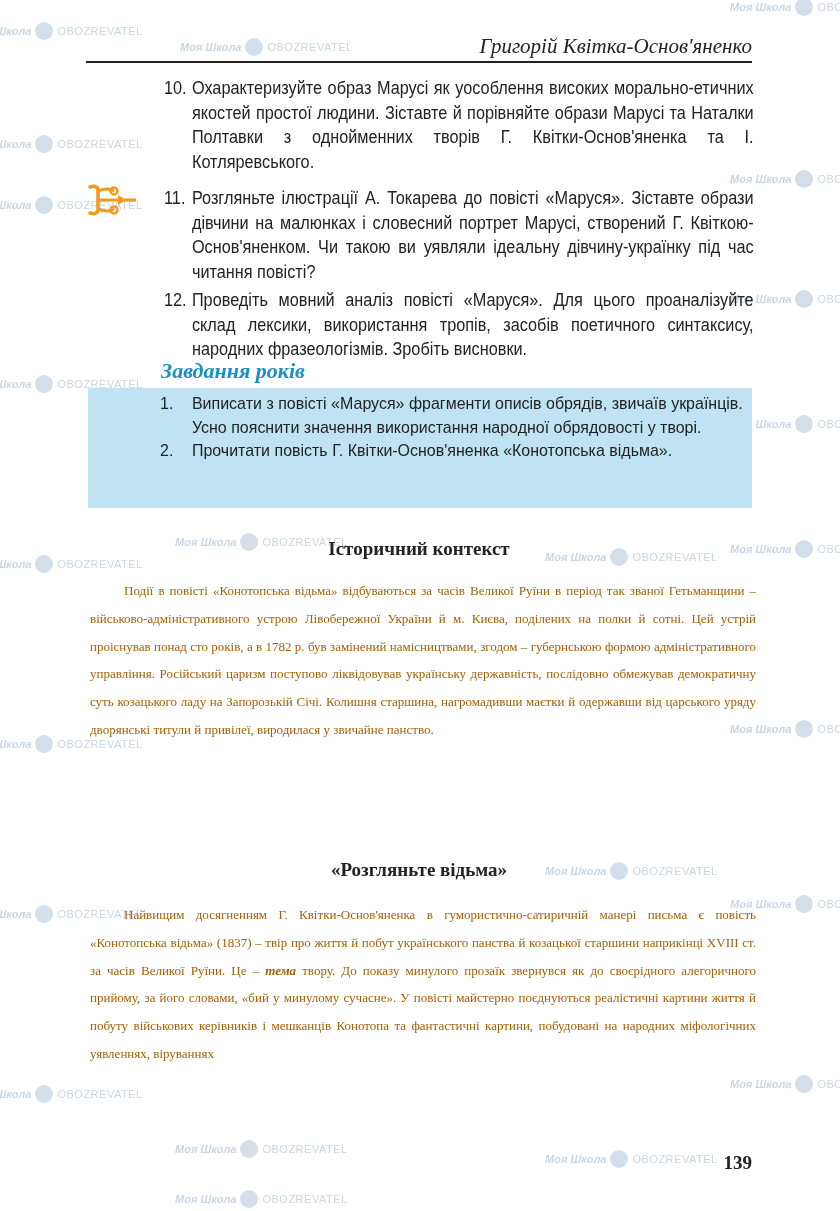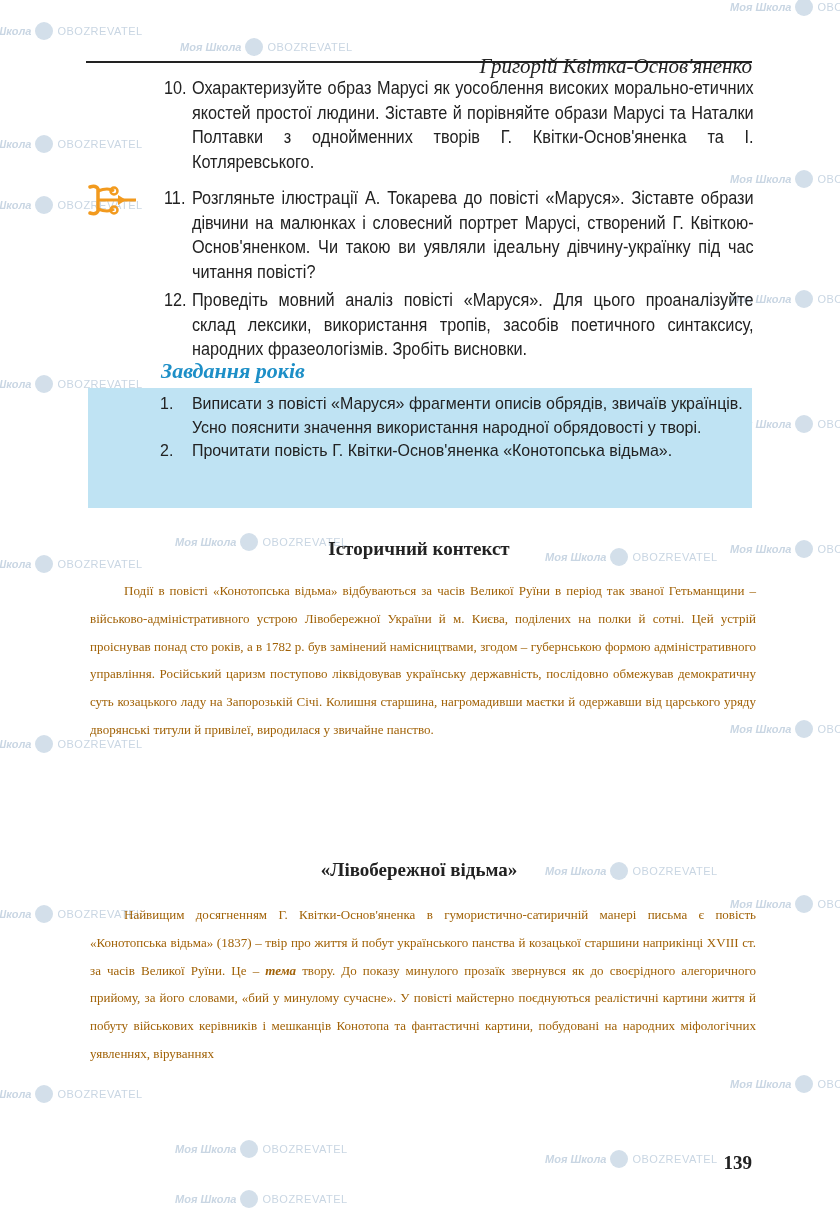--- a/index.html
+++ b/index.html
@@ -13,21 +13,21 @@
     display: flex; align-items: center; gap: 4px;
   }
   .watermark .wm-school { font-style: italic; font-weight: bold; }
   .watermark .wm-circle {
     width: 18px; height: 18px; border-radius: 50%; background: #d3dfea; display: inline-block;
   }
   .watermark .wm-brand { font-family: "Liberation Sans Narrow", "Liberation Sans", sans-serif; letter-spacing: 0.5px; }
 
   .running-head {
     position: absolute; right: 88px; top: 34px; z-index: 2;
-    font-family: "Liberation Serif", serif; font-style: italic; font-size: 21px; color: #222; margin-top: 20px;
+    font-family: "Liberation Serif", serif; font-style: italic; font-size: 21px; color: #222;
   }
   .head-rule {
     position: absolute; left: 86px; top: 61px; width: 666px; height: 2px; background: #222; z-index: 2;
   }
 
   .questions {
     position: absolute; left: 164px; top: 76px; width: 590px; z-index: 2;
     font-family: "Liberation Sans", sans-serif; font-size: 17.5px; line-height: 24.5px;
     color: #222; transform: scaleX(0.93); transform-origin: left top;
     width: 634px;
@@ -238,18 +238,18 @@
     <span class="hw-num">2.</span>
     <span class="hw-text">Прочитати повість Г. Квітки-Основ'яненка «Конотопська відьма».</span>
   </div>
 </div>
 
 <div class="section-heading" style="top:538px;">Історичний контекст</div>
 <div class="prose" style="top:577px;">
   <p>Події в повісті «Конотопська відьма» відбуваються за часів Великої Руїни в період так званої Гетьманщини – військово-адміністративного устрою Лівобережної України й м. Києва, поділених на полки й сотні. Цей устрій проіснував понад сто років, а в 1782 р. був замінений намісництвами, згодом – губернською формою адміністративного управління. Російський царизм поступово ліквідовував українську державність, послідовно обмежував демократичну суть козацького ладу на Запорозькій Січі. Колишня старшина, нагромадивши маєтки й одержавши від царського уряду дворянські титули й привілеї, виродилася у звичайне панство.</p>
 </div>
 
-<div class="section-heading" style="top:859px;">«Лівобережної відьма»</div>
+<div class="section-heading" style="top:859px;">«Розгляньте відьма»</div>
 <div class="prose" style="top:901px;font-family:Liberation Serif, serif;">
   <p><span>Найвищим досягненням Г. Квітки-Основ'яненка в гумористично-сатиричній манері письма є повість «Конотопська відьма» (1837) – твір про життя й побут українського панства й козацької старшини наприкінці XVIII ст. за часів Великої Руїни. Це – </span><span class="em">тема</span><span> твору. До показу минулого прозаїк звернувся як до своєрідного алегоричного прийому, за його словами, «бий у минулому сучасне». У повісті майстерно поєднуються реалістичні картини життя й побуту військових керівників і мешканців Конотопа та фантастичні картини, побудовані на народних міфологічних уявленнях, віруваннях</span></p>
 </div>
 
 <div class="page-number">139</div>
 
 </body></html>

